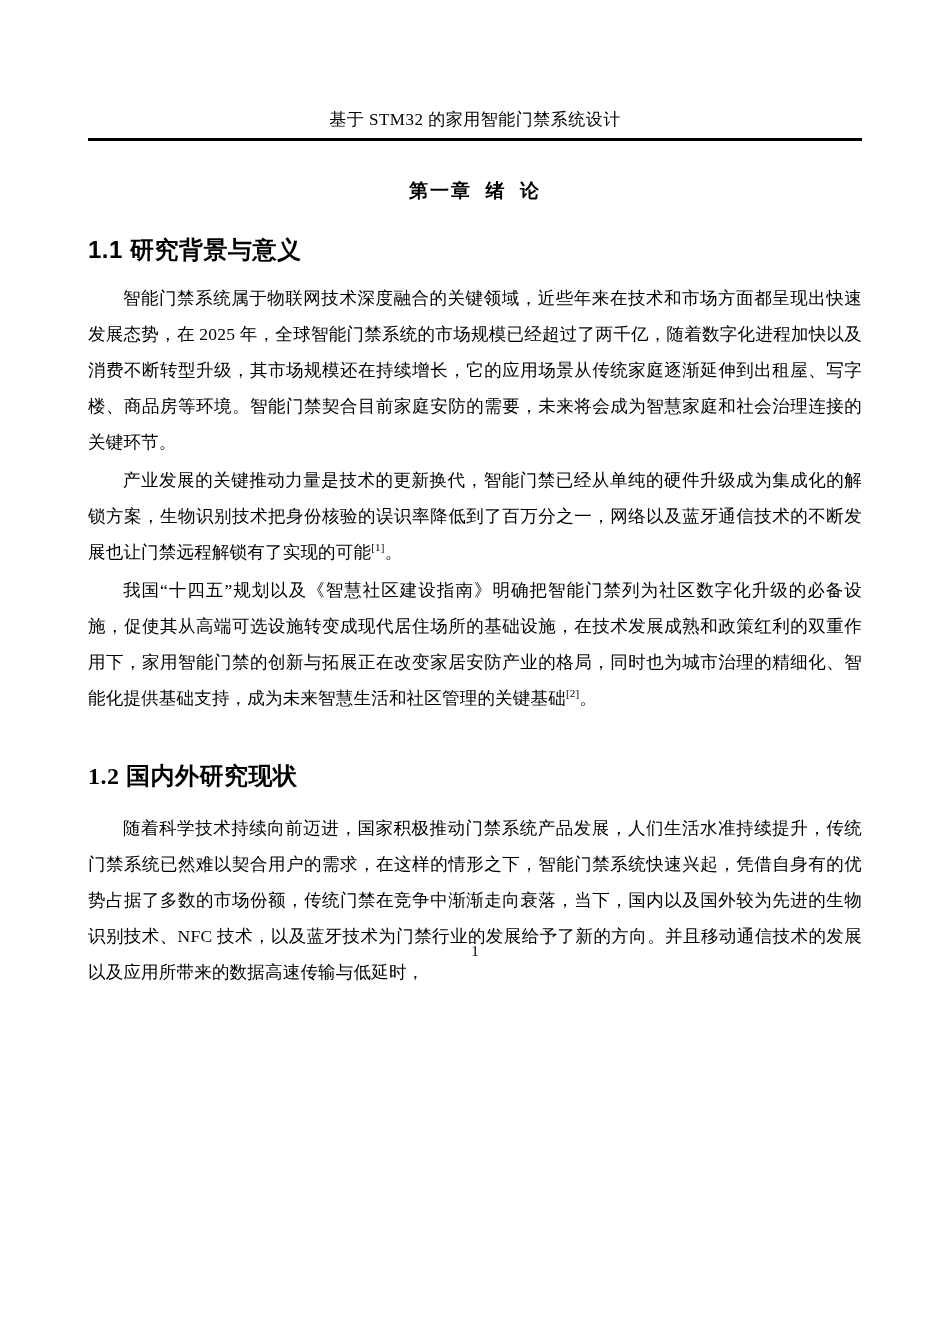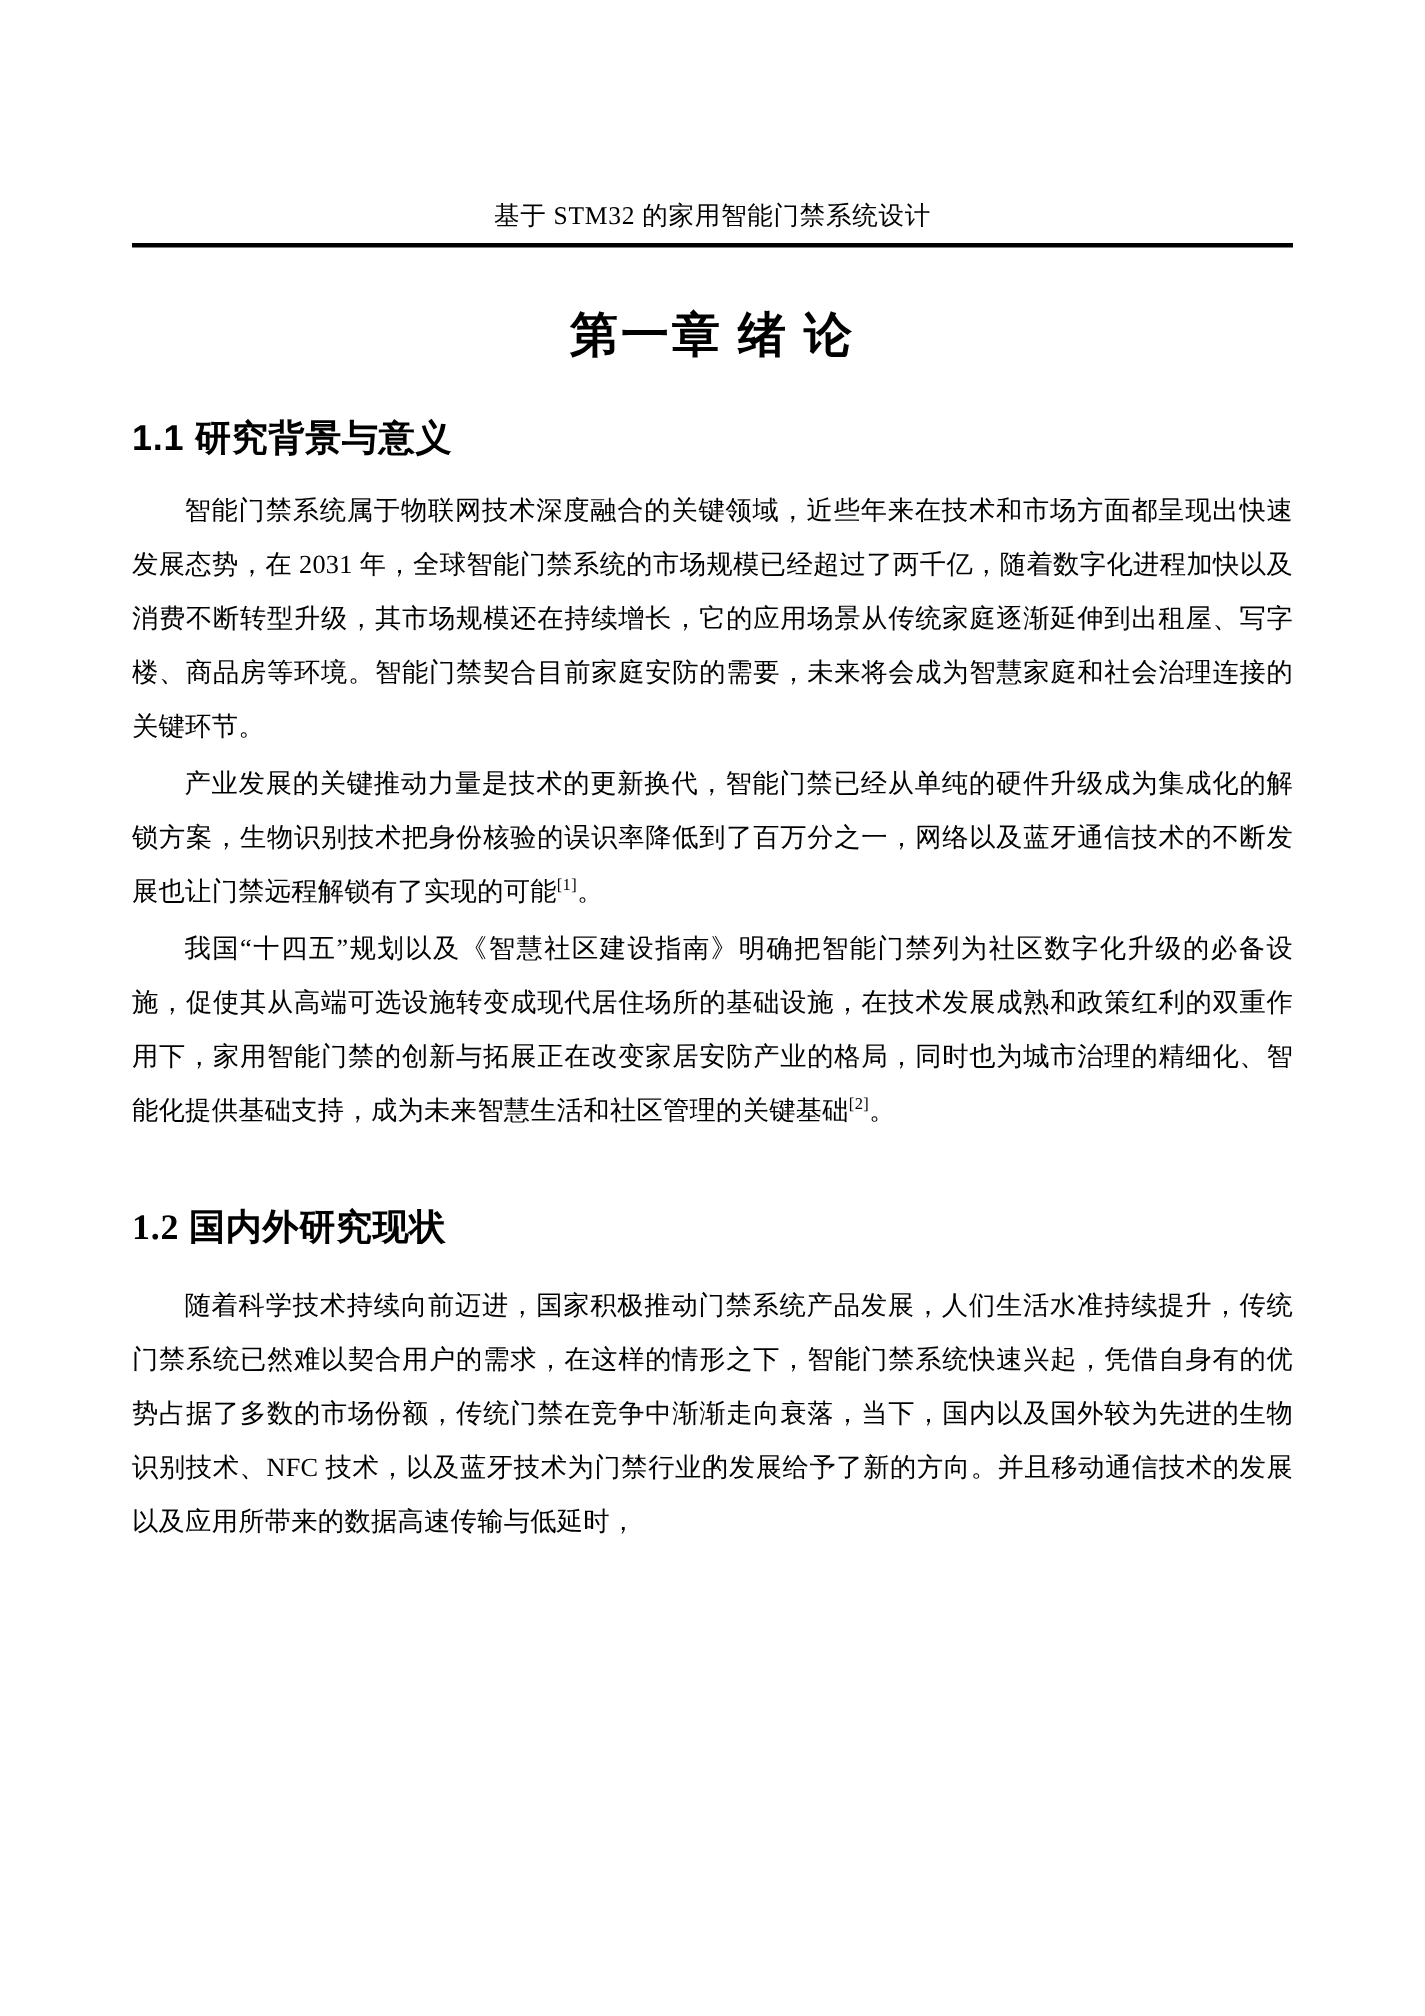--- a/index.html
+++ b/index.html
@@ -14,21 +14,20 @@
     color: #000000;
     position: relative;
     overflow: hidden;
   }
   .page {
     width: 950px;
     height: 1028px;
     box-sizing: border-box;
     padding: 0;
     position: relative;
-    margin-top: 24px;
   }
   .header {
     position: absolute;
     top: 108px;
     left: 88px;
     right: 88px;
     text-align: center;
   }
   .header-title {
     font-size: 17px;
@@ -44,26 +43,26 @@
     box-sizing: border-box;
   }
   .content {
     position: absolute;
     top: 160px;
     left: 88px;
     width: 774px;
   }
   .chapter-title {
     text-align: center;
-    font-size: 32px;
+    font-size: 19px;
     font-weight: bold;
     letter-spacing: 2px;
     margin-top: 18px;
     margin-bottom: 30px;
-    font-family: Liberation Serif, serif;
+    font-family: Liberation Mono, monospace;
   }
   .section-heading {
     font-size: 24px;
     font-weight: bold;
     font-family: "Liberation Sans", "DejaVu Sans", sans-serif;
     margin: 0 0 14px 0;
     letter-spacing: 0.5px;
   }
   .section-heading.second {
     margin-top: 44px;
@@ -101,21 +100,21 @@
   <div class="header">
     <div class="header-title">基于 STM32 的家用智能门禁系统设计</div>
     <div class="header-rule"></div>
   </div>
 
   <div class="content">
 
     <div class="chapter-title">第一章 绪 论</div>
 
     <h2 class="section-heading">1.1 研究背景与意义</h2>
-    <p class="body-text">智能门禁系统属于物联网技术深度融合的关键领域，近些年来在技术和市场方面都呈现出快速发展态势，在 2031 年，全球智能门禁系统的市场规模已经超过了两千亿，随着数字化进程加快以及消费不断转型升级，其市场规模还在持续增长，它的应用场景从传统家庭逐渐延伸到出租屋、写字楼、商品房等环境。智能门禁契合目前家庭安防的需要，未来将会成为智慧家庭和社会治理连接的关键环节。</p>
+    <p class="body-text">智能门禁系统属于物联网技术深度融合的关键领域，近些年来在技术和市场方面都呈现出快速发展态势，在 2025 年，全球智能门禁系统的市场规模已经超过了两千亿，随着数字化进程加快以及消费不断转型升级，其市场规模还在持续增长，它的应用场景从传统家庭逐渐延伸到出租屋、写字楼、商品房等环境。智能门禁契合目前家庭安防的需要，未来将会成为智慧家庭和社会治理连接的关键环节。</p>
     <p class="body-text">产业发展的关键推动力量是技术的更新换代，智能门禁已经从单纯的硬件升级成为集成化的解锁方案，生物识别技术把身份核验的误识率降低到了百万分之一，网络以及蓝牙通信技术的不断发展也让门禁远程解锁有了实现的可能<sup>[1]</sup>。</p>
     <p class="body-text">我国“十四五”规划以及《智慧社区建设指南》明确把智能门禁列为社区数字化升级的必备设施，促使其从高端可选设施转变成现代居住场所的基础设施，在技术发展成熟和政策红利的双重作用下，家用智能门禁的创新与拓展正在改变家居安防产业的格局，同时也为城市治理的精细化、智能化提供基础支持，成为未来智慧生活和社区管理的关键基础<sup>[2]</sup>。</p>
 
     <h2 class="section-heading second">1.2 国内外研究现状</h2>
     <p class="body-text">随着科学技术持续向前迈进，国家积极推动门禁系统产品发展，人们生活水准持续提升，传统门禁系统已然难以契合用户的需求，在这样的情形之下，智能门禁系统快速兴起，凭借自身有的优势占据了多数的市场份额，传统门禁在竞争中渐渐走向衰落，当下，国内以及国外较为先进的生物识别技术、NFC 技术，以及蓝牙技术为门禁行业的发展给予了新的方向。并且移动通信技术的发展以及应用所带来的数据高速传输与低延时，</p>
 
   </div>
 
   <div class="footer-page">1</div>
 

